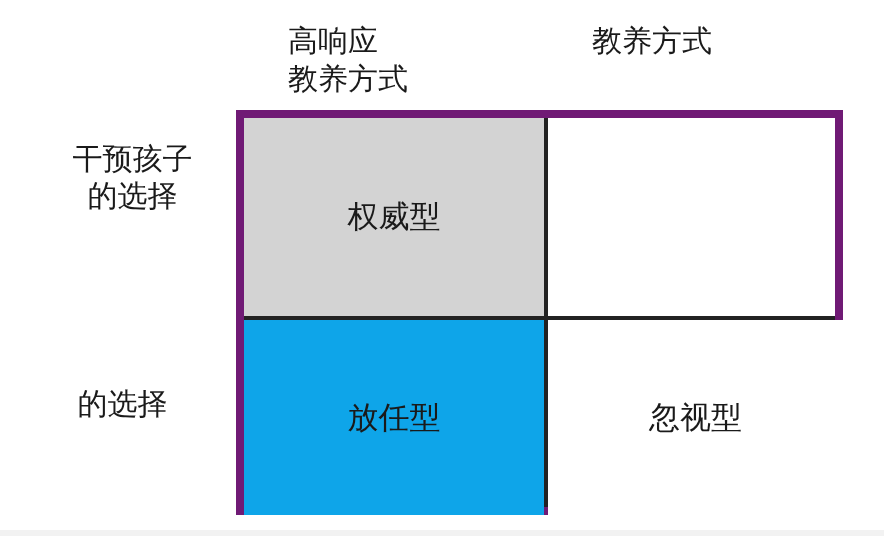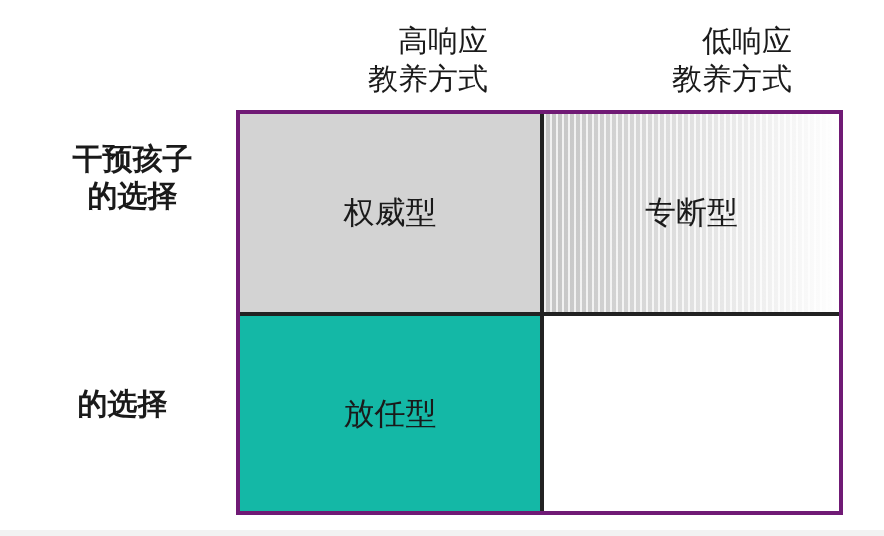--- a/index.html
+++ b/index.html
@@ -1,56 +1,55 @@
 <!DOCTYPE html>
 <html><head>
 <meta charset="utf-8">
 <style>
   html, body { margin:0; padding:0; }
   body { width:884px; height:536px; background:#ffffff; position:relative; overflow:hidden;
          font-family: "DejaVu Serif", "Liberation Serif", serif; color:#1a1a1a; }
-  .col-head { position:absolute; top:22px; width:200px; text-align:right; font-size:30px; line-height:38px; }
-  .row-head { position:absolute; left:20px; width:225px; text-align:center; font-size:30px; line-height:37px;font-weight:bold; }
+  .col-head { position:absolute; top:22px; width:200px; text-align:left; font-size:30px; line-height:38px; }
+  .row-head { position:absolute; left:20px; width:225px; text-align:center; font-size:30px; line-height:37px; }
   .grid { position:absolute; left:236px; top:110px; width:607px; height:405px;
-          border:4px solid #701a75; box-sizing:border-box; }
+          border:8px solid #701a75; box-sizing:border-box; }
   .cell { position:absolute; display:flex; align-items:center; justify-content:center; font-size:31px; box-sizing:border-box; }
   .vline { position:absolute; left:300px; top:0; width:4px; height:100%; background:#222; }
   .hline { position:absolute; left:0; top:198px; width:100%; height:4px; background:#222; }
   .striped { background:
       repeating-linear-gradient(90deg, rgba(255,255,255,0.75) 0 2px, rgba(255,255,255,0) 2px 6px),
       linear-gradient(90deg, #c4c4c4 0%, #dedede 45%, #f3f3f3 80%, #ffffff 100%); }
   .footer { position:absolute; left:0; bottom:0; width:100%; height:6px; background:#f2f2f2; }
 </style>
 </head>
 <body>
 
 <div class="col-head" style="left:288px;">
   <div>高响应</div>
   <div>教养方式</div>
 </div>
 <div class="col-head" style="left:592px;">
-  <div>低响应</div>
   <div>教养方式</div>
 </div>
 
 <div class="row-head" style="top:140px;">
   <div>干预孩子</div>
   <div>的选择</div>
 </div>
 <div class="row-head" style="top:385px; left:10px;">
   <div>的选择</div>
 </div>
 
 <div class="grid">
   <div class="cell" style="left:0; top:0; width:300px; height:198px; background:#d3d3d3;">
     <span>权威型</span>
   </div>
-  <div class="cell striped" style="left:304px; top:0; width:295px; height:198px;">
-    <span>专断型</span>
+  <div class="cell" style="left:0; top:202px; width:300px; height:195px; background:#0ea5e9;">
+    <span>放任型</span>
   </div>
-  <div class="cell" style="left:0; top:202px; width:300px; height:195px; background:#14b8a6;">
-    <span>放任型</span>
+  <div class="cell" style="left:304px; top:202px; width:295px; height:195px; background:#ffffff;">
+    <span>忽视型</span>
   </div>
   <div class="vline"></div>
   <div class="hline"></div>
 </div>
 
 <div class="footer"></div>
 
 </body></html>

